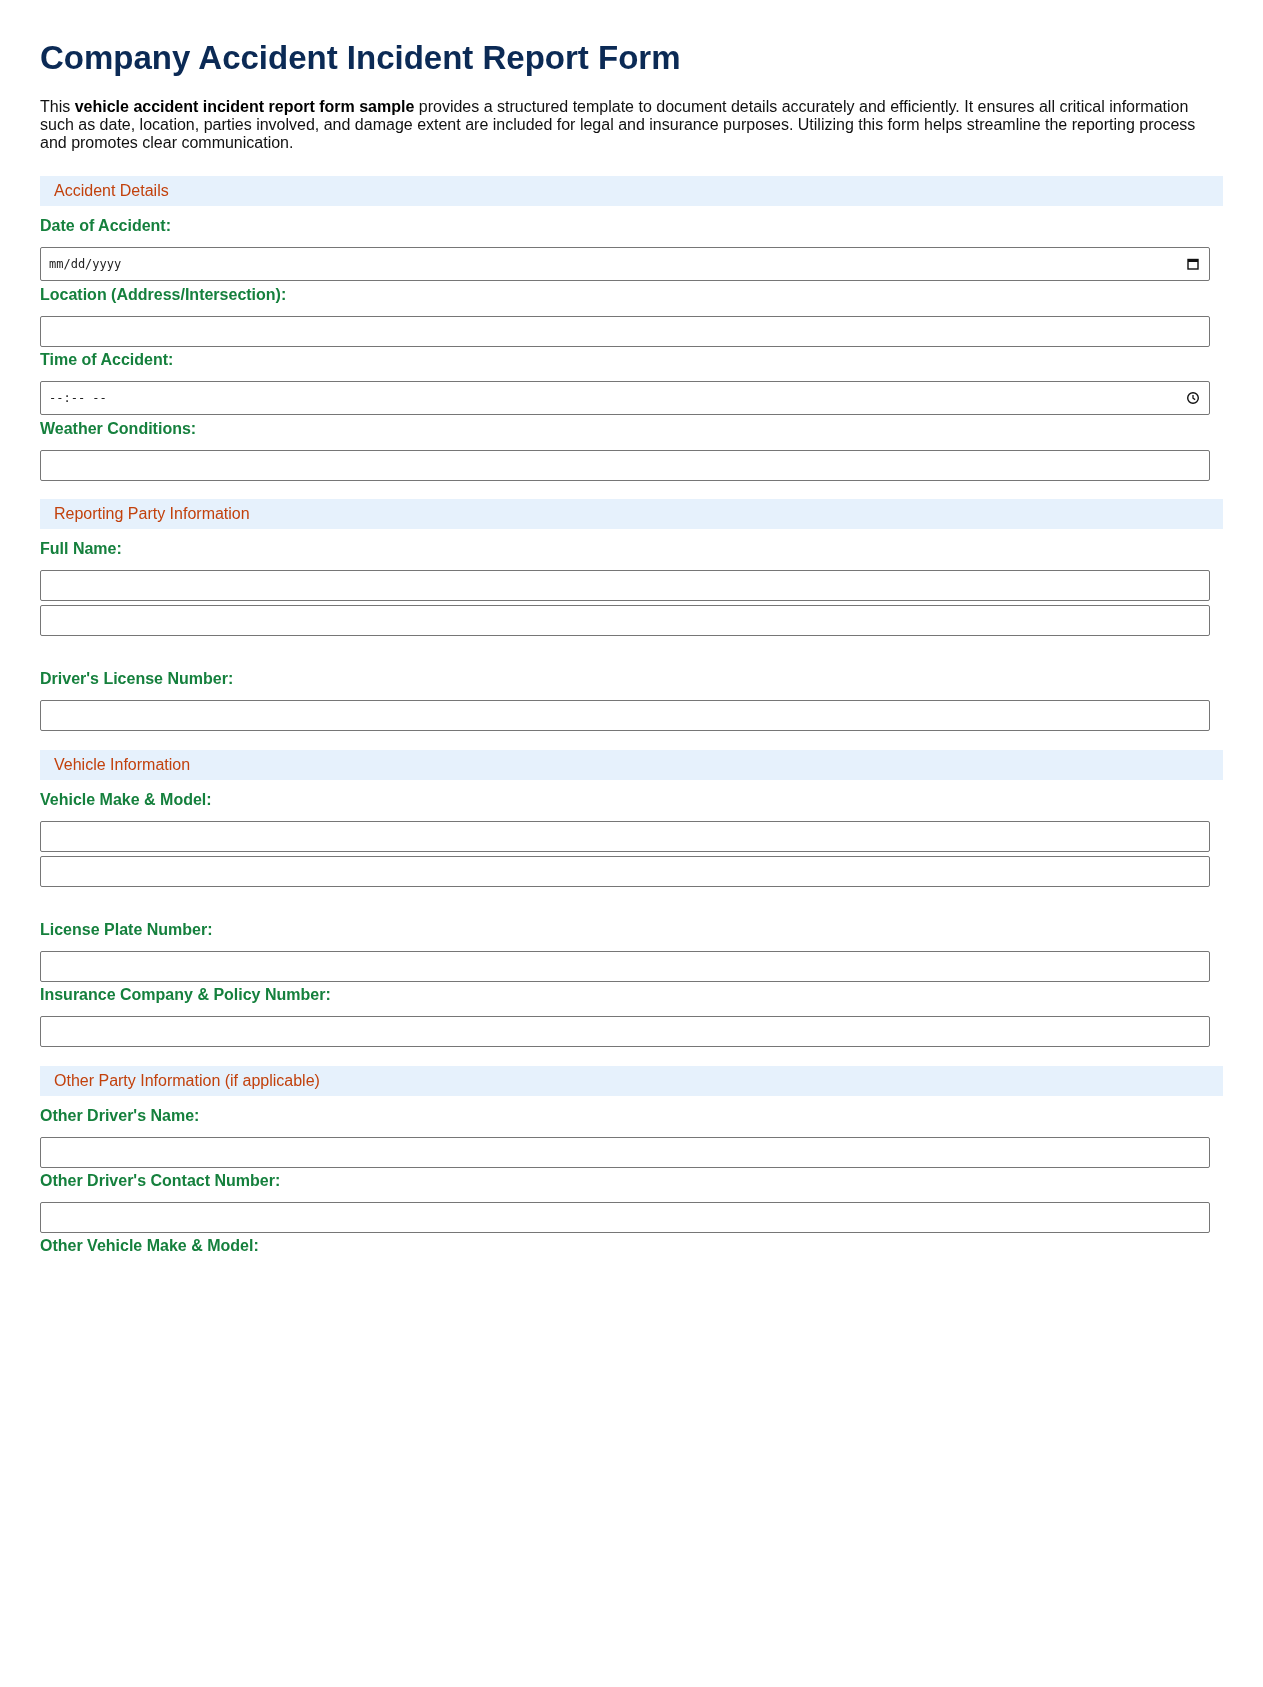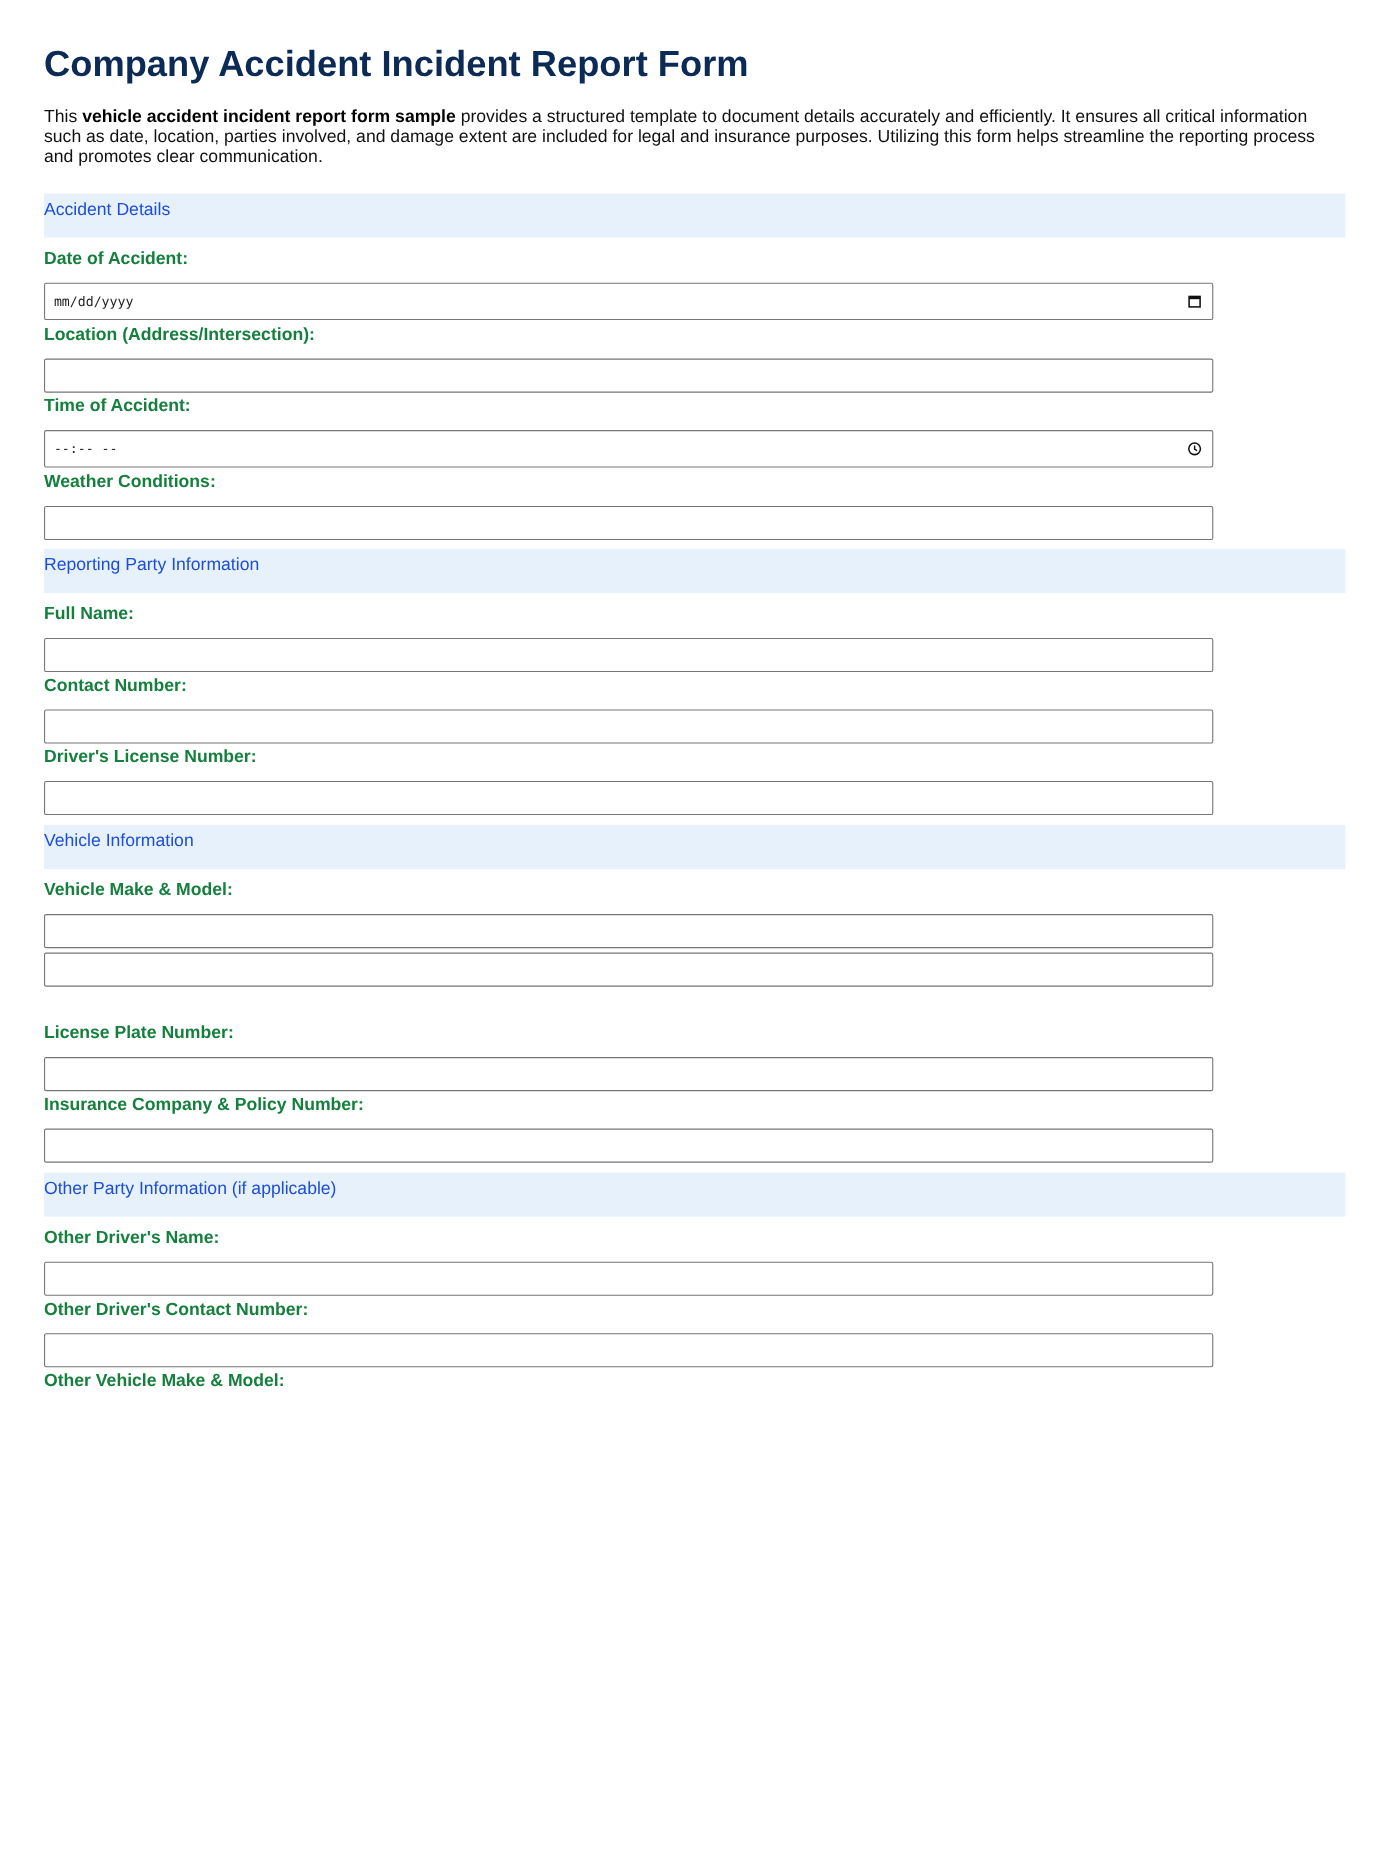--- a/index.html
+++ b/index.html
@@ -31,41 +31,41 @@
     line-height: 18px;
     color: #111;
   }
   .intro b { font-weight: bold; color: #000; }
   .section {
     position: absolute;
     left: 0;
     width: 1183px;
   }
   .section-header {
-    height: 40px;
+    height: 30px;
     background: #e6f1fc;
     font-size: 16px;
     line-height: 30px;
-    color: #1d4ed8;
-    padding-left: 0;
+    color: #c2410c;
+    padding-left: 14px;
     margin-bottom: 11px;
   }
   .field { height: 65px; }
   .field label {
     display: block;
     font-size: 16px;
     font-weight: bold;
     line-height: 18px;
     height: 18px;
     margin-bottom: 12px;
     color: #15803d;
   }
   .field .input {
     box-sizing: border-box;
-    width: 1063px;
+    width: 1170px;
     height: 31px;
     border: 1px solid #767676;
     border-radius: 2px;
     background: #fff;
     position: relative;
     font-family: "DejaVu Sans Mono", monospace;
     font-size: 12px;
     color: #222;
     padding: 0 8px;
     line-height: 31px;
@@ -133,21 +133,20 @@
 
   <div class="section" style="top:499px;">
     <div class="section-header">Reporting Party Information</div>
 
     <div class="field">
       <label>Full Name:</label>
       <div class="input"><input type="text" value="" style=""></div>
     </div>
 
     <div class="field">
-      <label>Contact Number:</label>
       <div class="input"><input type="text" value="" style=""></div>
     </div>
 
     <div class="field">
       <label>Driver's License Number:</label>
       <div class="input"><input type="text" value="" style=""></div>
     </div>
   </div>
 
   <div class="section" style="top:750px;">

